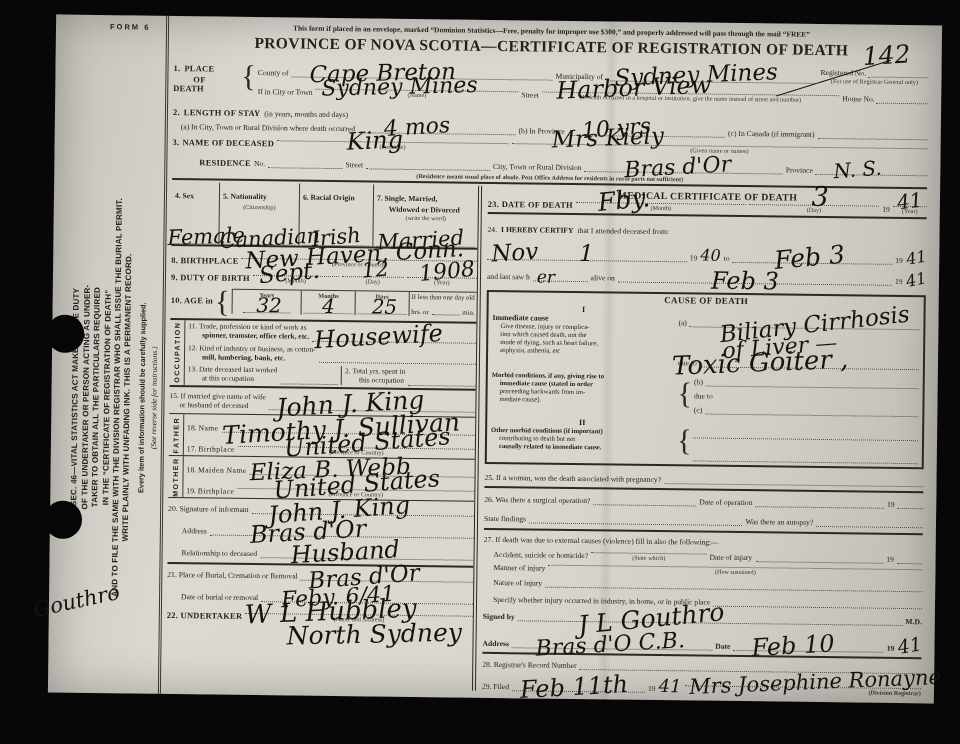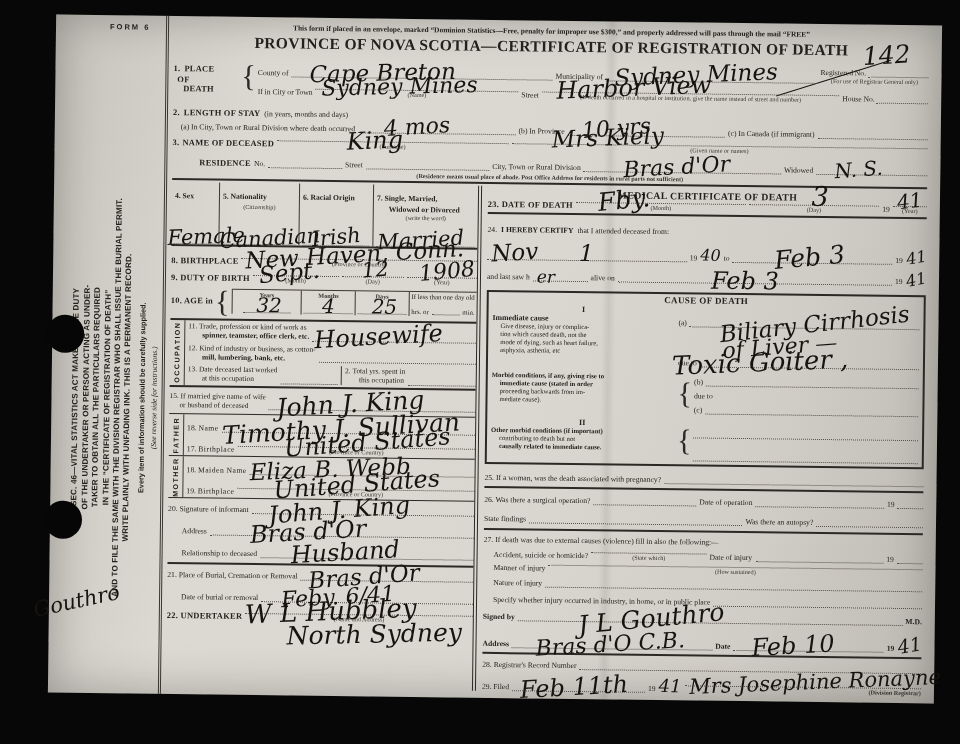--- a/index.html
+++ b/index.html
@@ -88,22 +88,22 @@
   <div class="form">
     <div class="mail">This form if placed in an envelope, marked “Dominion Statistics—Free, penalty for improper use $300,” and properly addressed will pass through the mail “FREE”</div>
     <div class="title">PROVINCE OF NOVA SCOTIA—CERTIFICATE OF REGISTRATION OF DEATH</div>
     <div class="regno hw">142</div>
     <div class="stroke" style="right:40px;top:72px;width:120px;transform:rotate(-18deg)"></div>
 
     <div style="display:flex;margin-top:3px;gap:2px">
       <div style="width:66px;flex:none;padding-top:3px">
         <span class="lh">1.</span>
         <span class="lh">PLACE</span>
-        <div class="lh" style="margin-left:4px">OF</div>
-        <div class="lh" style="margin-left:10px">DEATH</div>
+        <div class="lh" style="margin-left:20px">OF</div>
+        <div class="lh" style="margin-left:0">DEATH</div>
       </div>
       <div class="brace">{</div>
       <div style="flex:1;min-width:0">
         <div class="row" style="margin-top:4px">
           <span class="l">County of</span>
           <span class="fill" style="flex:2.1">
             <span class="hw" style="font-size:23px;left:18px;bottom:-6px;transform:rotate(-2deg)">Cape Breton</span>
           </span>
           <span class="l">Municipality of</span>
           <span class="fill" style="flex:1.7">
@@ -180,21 +180,21 @@
       <div class="row" style="margin-top:9px">
         <span class="lh" style="margin-left:27px">RESIDENCE</span>
         <span class="l">No.</span>
         <span class="fill" style="flex:.6"></span>
         <span class="l">Street</span>
         <span class="fill" style="flex:1"></span>
         <span class="l">City, Town or Rural Division</span>
         <span class="fill" style="flex:1.6">
           <span class="hw" style="font-size:22px;left:40px;bottom:-5px;transform:rotate(-4deg)">Bras d'Or</span>
         </span>
-        <span class="l">Widowed</span>
+        <span class="l">Province</span>
         <span class="fill" style="flex:.9">
           <span class="hw" style="font-size:20px;left:18px;bottom:-4px;transform:rotate(-5deg)">N. S.</span>
         </span>
       </div>
       <div class="s" style="text-align:center;margin-top:2px;font-weight:bold">(Residence means usual place of abode.   Post Office Address for residents in rural parts not sufficient)</div>
     </div>
 
     <div class="heavy" style="margin-top:2px"></div>
 
     <div class="cols">

